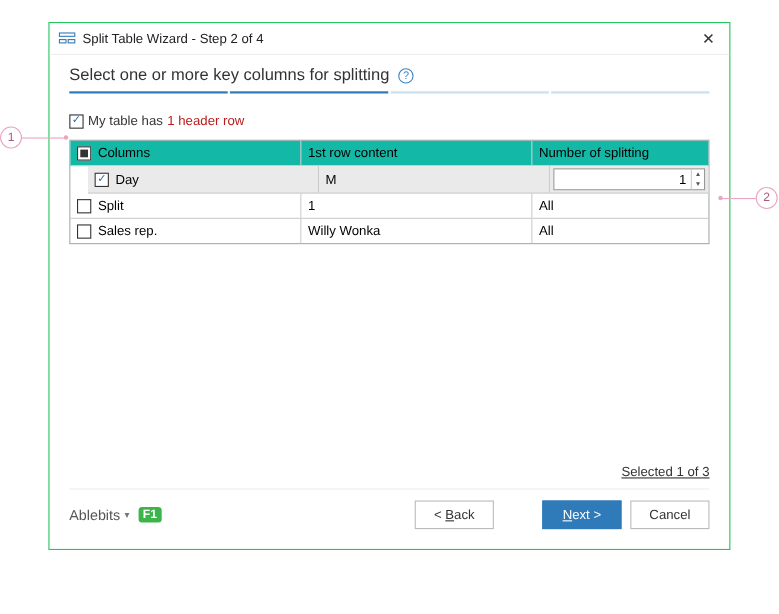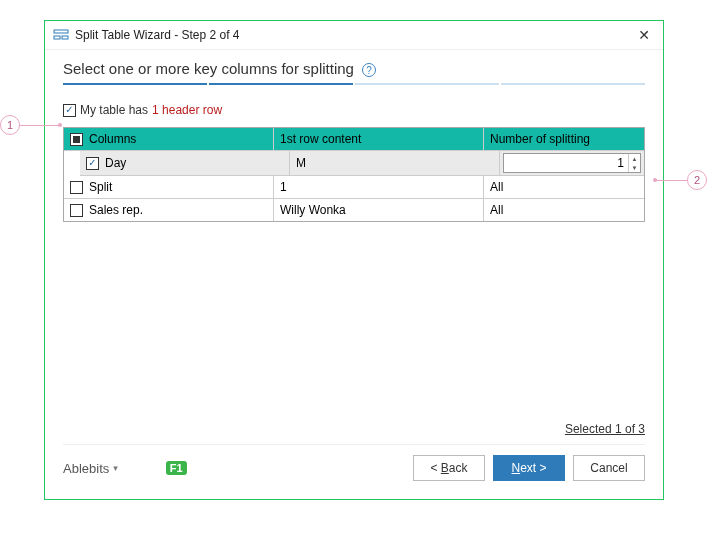--- a/index.html
+++ b/index.html
@@ -30,24 +30,24 @@
     .cell.c1 { width: 210px; border-right: 1px solid #ccc; }
     .cell.c2 { width: 210px; border-right: 1px solid #ccc; }
     .cell.c3 { flex: 1; }
     .num-input { display: flex; align-items: stretch; width: 100%; height: 20px; border: 1px solid #999; background: #fff; }
     .num-input .val { flex: 1; text-align: right; padding: 0 4px; font-size: 12px; line-height: 18px; }
     .num-input .spin { width: 12px; display: flex; flex-direction: column; border-left: 1px solid #ccc; }
     .num-input .spin div { flex: 1; font-size: 6px; text-align: center; color: #555; cursor: pointer; line-height: 1; display: flex; align-items: center; justify-content: center; }
     .status { text-align: right; font-size: 12px; color: #333; margin-top: 200px; margin-bottom: 8px; text-decoration: underline; }
     .footer { display: flex; align-items: center; gap: 8px; padding: 10px 0 4px 0; border-top: 1px solid #eee; }
     .brand { font-size: 13px; color: #555; display: flex; align-items: center; gap: 4px; }
-    .f1 { background: #3bb54a; color: #fff; font-size: 11px; font-weight: bold; padding: 1px 4px; border-radius: 3px; margin-left: 40px; }
+    .f1 { background: #3bb54a; color: #fff; font-size: 11px; font-weight: bold; padding: 1px 4px; border-radius: 3px; }
     .spacer { flex: 1; }
     .btn { min-width: 72px; height: 26px; border: 1px solid #bbb; background: #fff; font-size: 12px; color: #333; cursor: pointer; padding: 0 10px; }
-    .btn.primary { background: #2f7ab8; color: #fff; border-color: #2f7ab8; }
+    .btn.primary { background: #2f7ab8; color: #fff; border-color: #2f7ab8; margin-left: 36px; }
     .chevron-down { font-size: 9px; color: #777; }
 
     .callout { position: absolute; width: 20px; height: 20px; border: 1px solid #e9a6c3; border-radius: 50%; display: flex; align-items: center; justify-content: center; font-size: 11px; color: #b05580; background: #fff; }
     .callout-line { position: absolute; background: #e9a6c3; height: 1px; }
     .callout-line.dot::after { content: ""; position: absolute; width: 4px; height: 4px; border-radius: 50%; background: #e9a6c3; }
     #callout1 { top: 115px; left: 0px; }
     #line1 { top: 125px; left: 20px; width: 40px; }
     #line1.dot::after { right: -2px; top: -2px; }
     #callout2 { top: 170px; right: 1px; }
     #line2 { top: 180px; right: 21px; width: 32px; }

